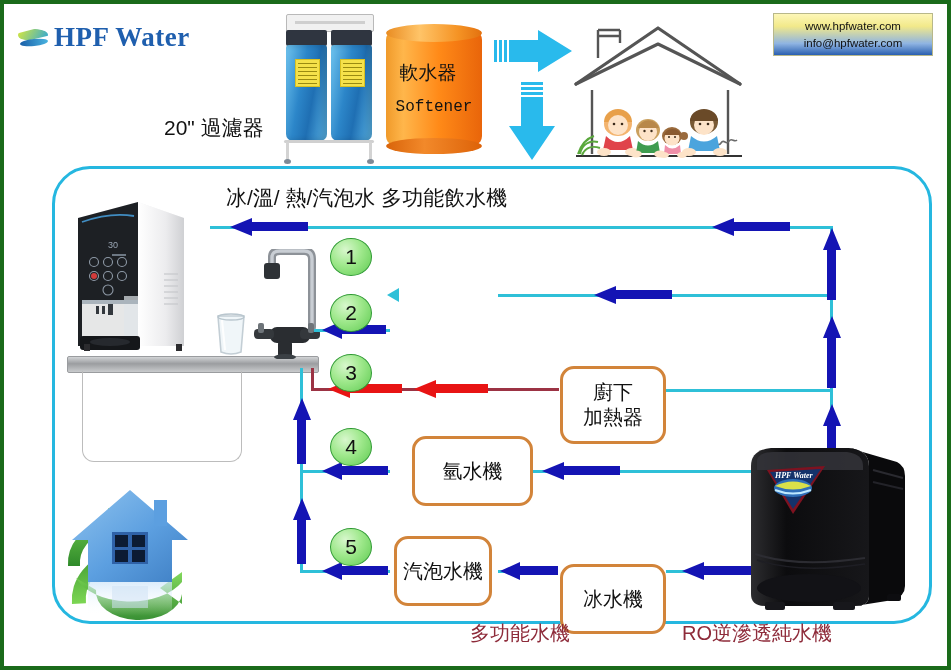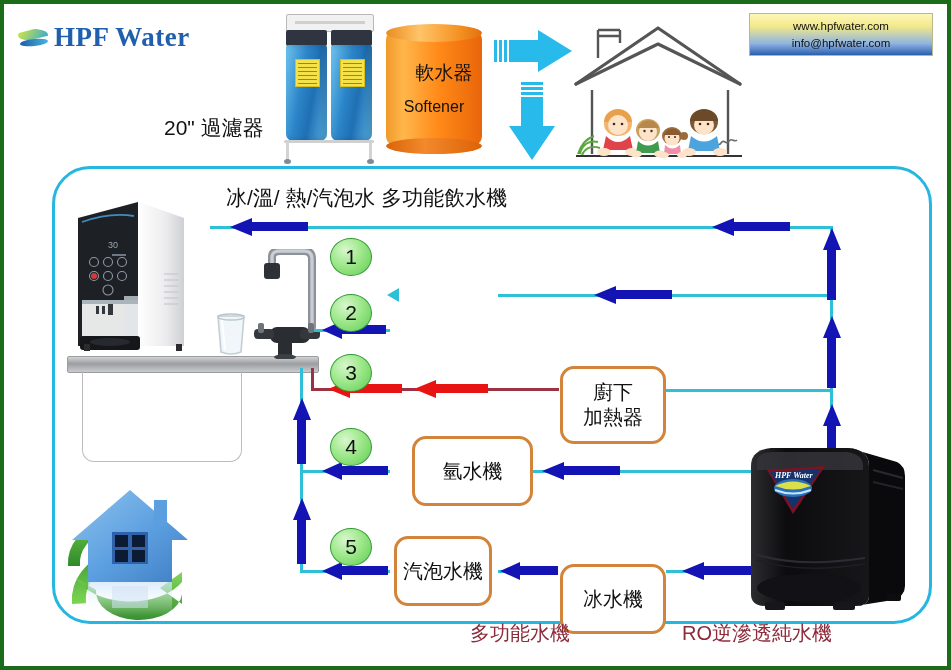--- a/index.html
+++ b/index.html
@@ -13,21 +13,21 @@
   #logo .swoosh{width:34px;height:24px;position:relative;}
   #logo .swoosh .s1{position:absolute;left:0;top:3px;width:30px;height:12px;
       border-radius:50%/60%;background:linear-gradient(120deg,#d9e83a,#2ea7d8);
       clip-path:polygon(0 40%,60% 0,100% 25%,100% 60%,35% 100%,0 85%);}
   #logo .swoosh .s2{position:absolute;left:2px;top:13px;width:28px;height:7px;
       background:linear-gradient(90deg,#1a5fa8,#49b3e0);border-radius:50%;transform:rotate(-6deg);}
   #logo .txt{font-family:"Liberation Serif","DejaVu Serif",serif;font-weight:bold;
       font-size:27px;color:#1f5fae;letter-spacing:0.5px;}
 
   
-  #contact{right:14px;top:9px;width:138px;padding:4px 22px;
+  #contact{right:14px;top:9px;width:138px;padding:4px 10px;
       background:linear-gradient(180deg,#fdf7b8 0%,#f2e98a 30%,#8fb4e2 72%,#2a5fb0 100%);
       border:1px solid #b8b88a;font-size:11.5px;color:#101010;line-height:1.45;text-align:center;}
 
   
   #filters{left:276px;top:10px;width:98px;height:150px;}
   .fstand-top{position:absolute;left:6px;top:0;width:86px;height:16px;background:#f1f1f1;
       border:1px solid #b9b9b9;border-radius:2px;}
   .fstand-top:after{content:"";position:absolute;left:8px;top:6px;width:70px;height:3px;background:#cfcfcf;}
   .fcap{position:absolute;top:16px;width:41px;height:16px;background:#2f3540;border-radius:2px;}
   .fcap.l{left:6px;} .fcap.r{left:51px;}
@@ -45,22 +45,22 @@
 
   
   #softener{left:382px;top:20px;width:96px;height:128px;}
   #softener .cyl{position:absolute;left:0;top:8px;width:96px;height:112px;
       background:linear-gradient(90deg,#f09a2a 0%,#ffb64b 18%,#ff8a18 55%,#e9650a 100%);
       border-radius:6px/8px;}
   #softener .top{position:absolute;left:0;top:0;width:96px;height:18px;border-radius:50%;
       background:linear-gradient(90deg,#e98c22,#ffc468 35%,#f59324 75%,#e3710f);}
   #softener .bot{position:absolute;left:0;bottom:-2px;width:96px;height:16px;border-radius:50%;
       background:linear-gradient(90deg,#d9640a,#f2892a 40%,#dd6208);}
-  #softener .t1{position:absolute;left:0;top:36px;width:84px;text-align:center;font-size:19px;color:#121212;margin-left:16px;}
-  #softener .t2{position:absolute;left:0;top:74px;width:96px;text-align:center;font-size:16px;color:#121212;}
+  #softener .t1{position:absolute;left:0;top:36px;width:84px;text-align:center;font-size:19px;color:#121212;}
+  #softener .t2{position:absolute;left:0;top:74px;width:96px;text-align:center;font-size:16px;color:#121212;font-family:Liberation Mono, monospace;}
 
   
   .blockarrow{position:absolute;}
 
   
   #housesketch{left:558px;top:14px;width:196px;height:148px;}
   #recyclehouse{left:38px;top:470px;width:170px;height:150px;}
 
   
   #frame{left:48px;top:162px;width:880px;height:458px;border:3px solid #25b7e0;

